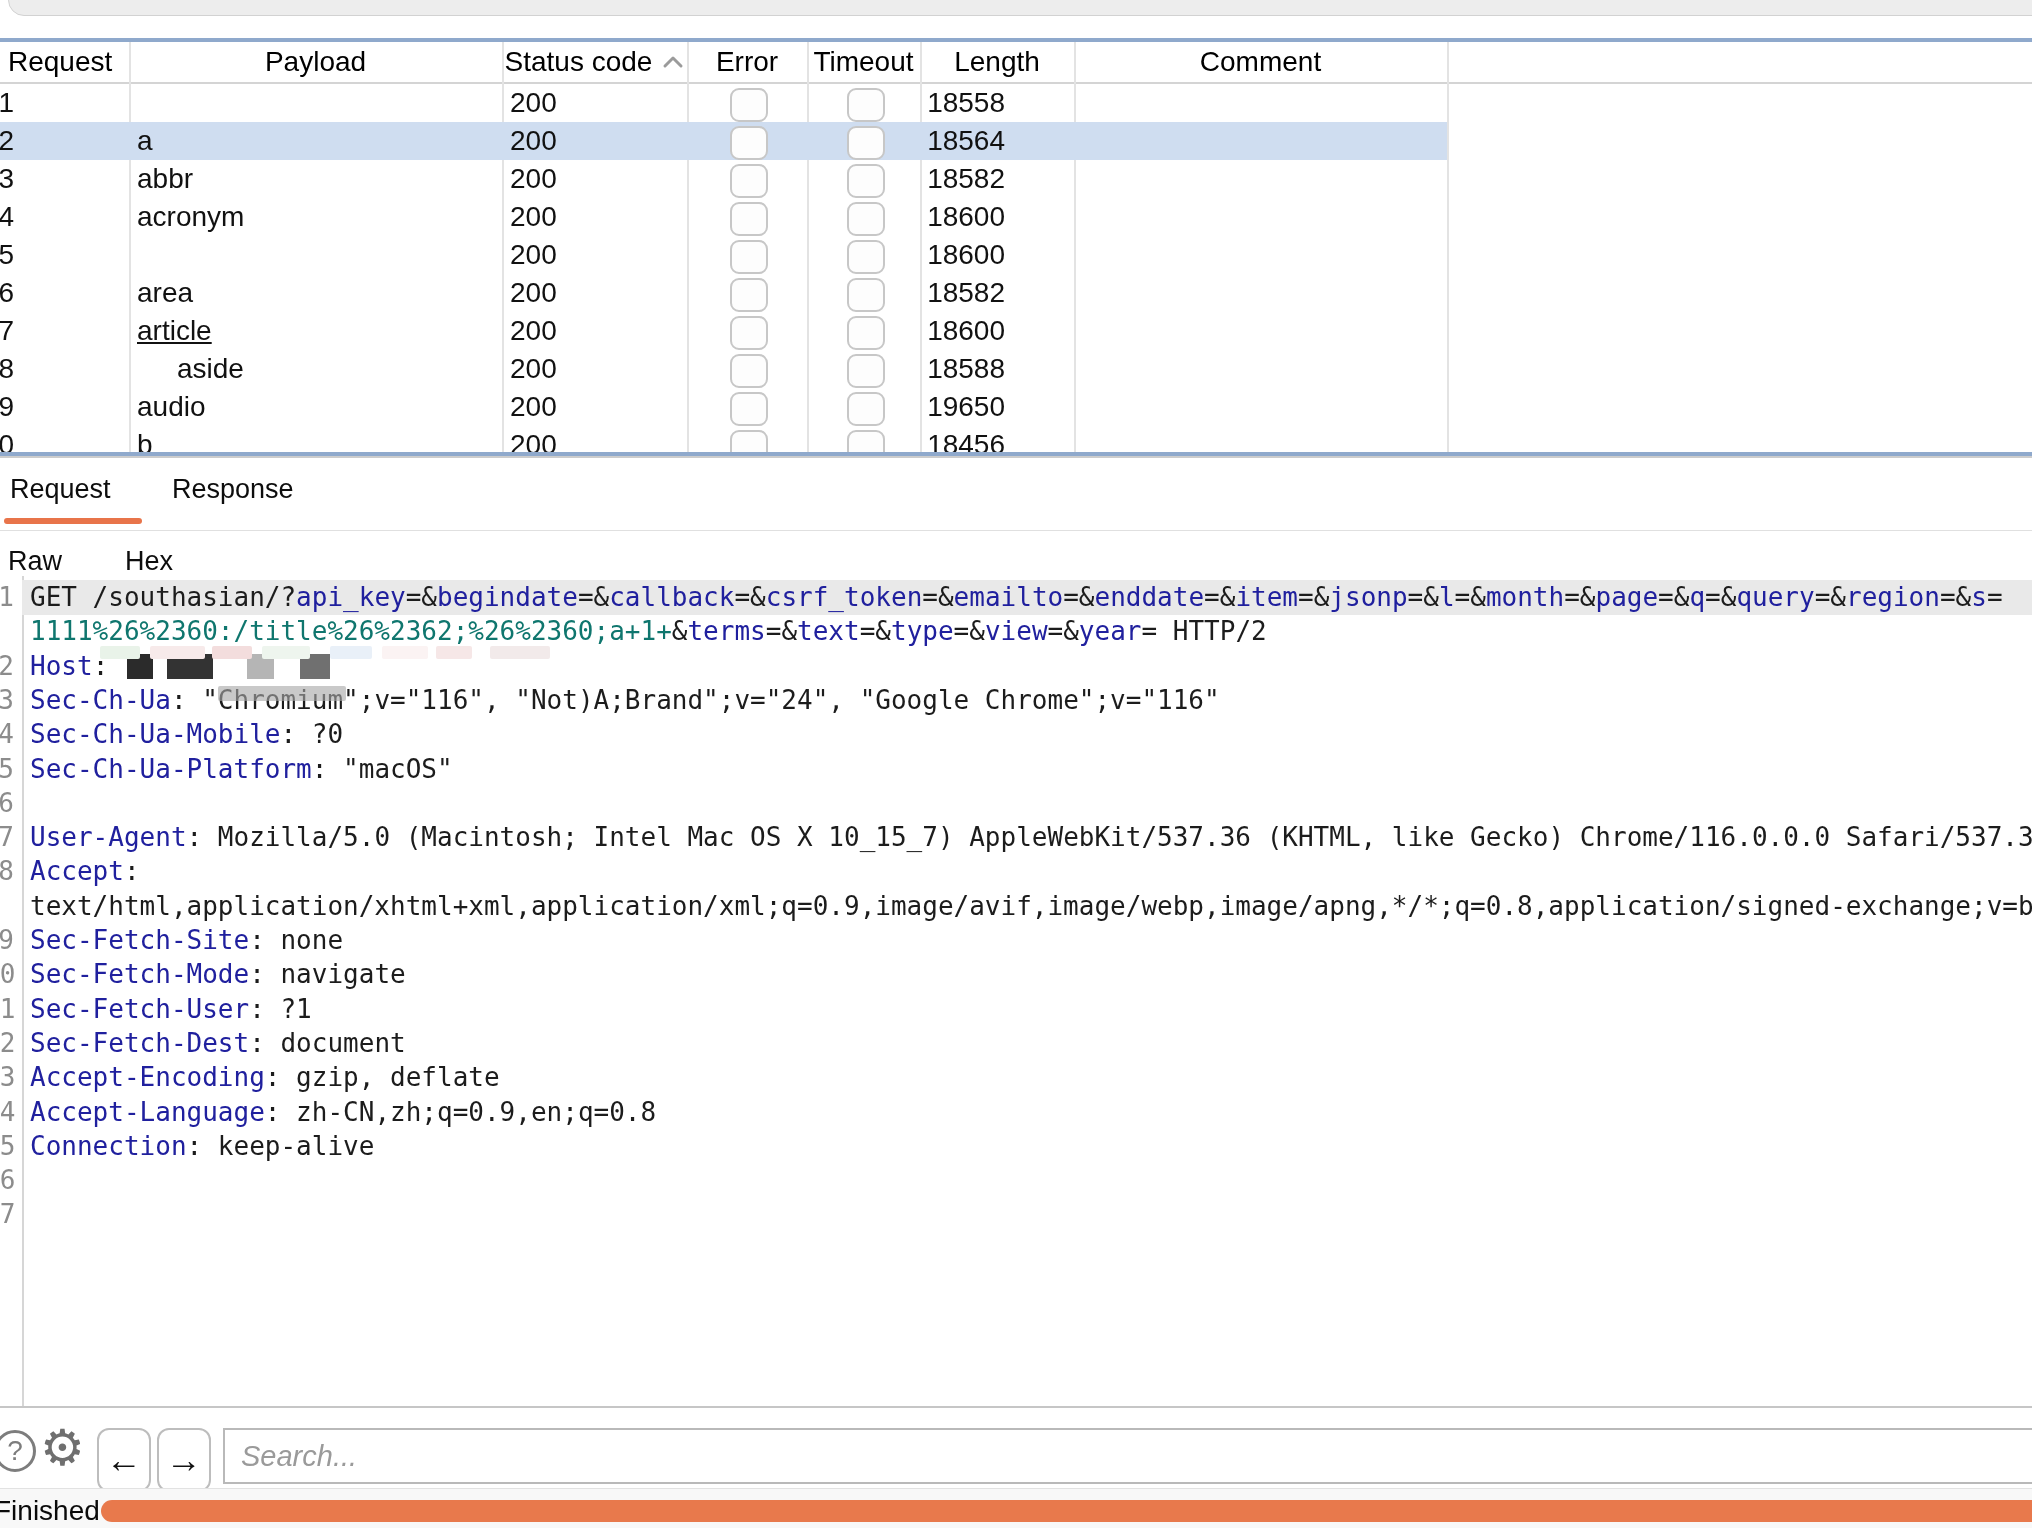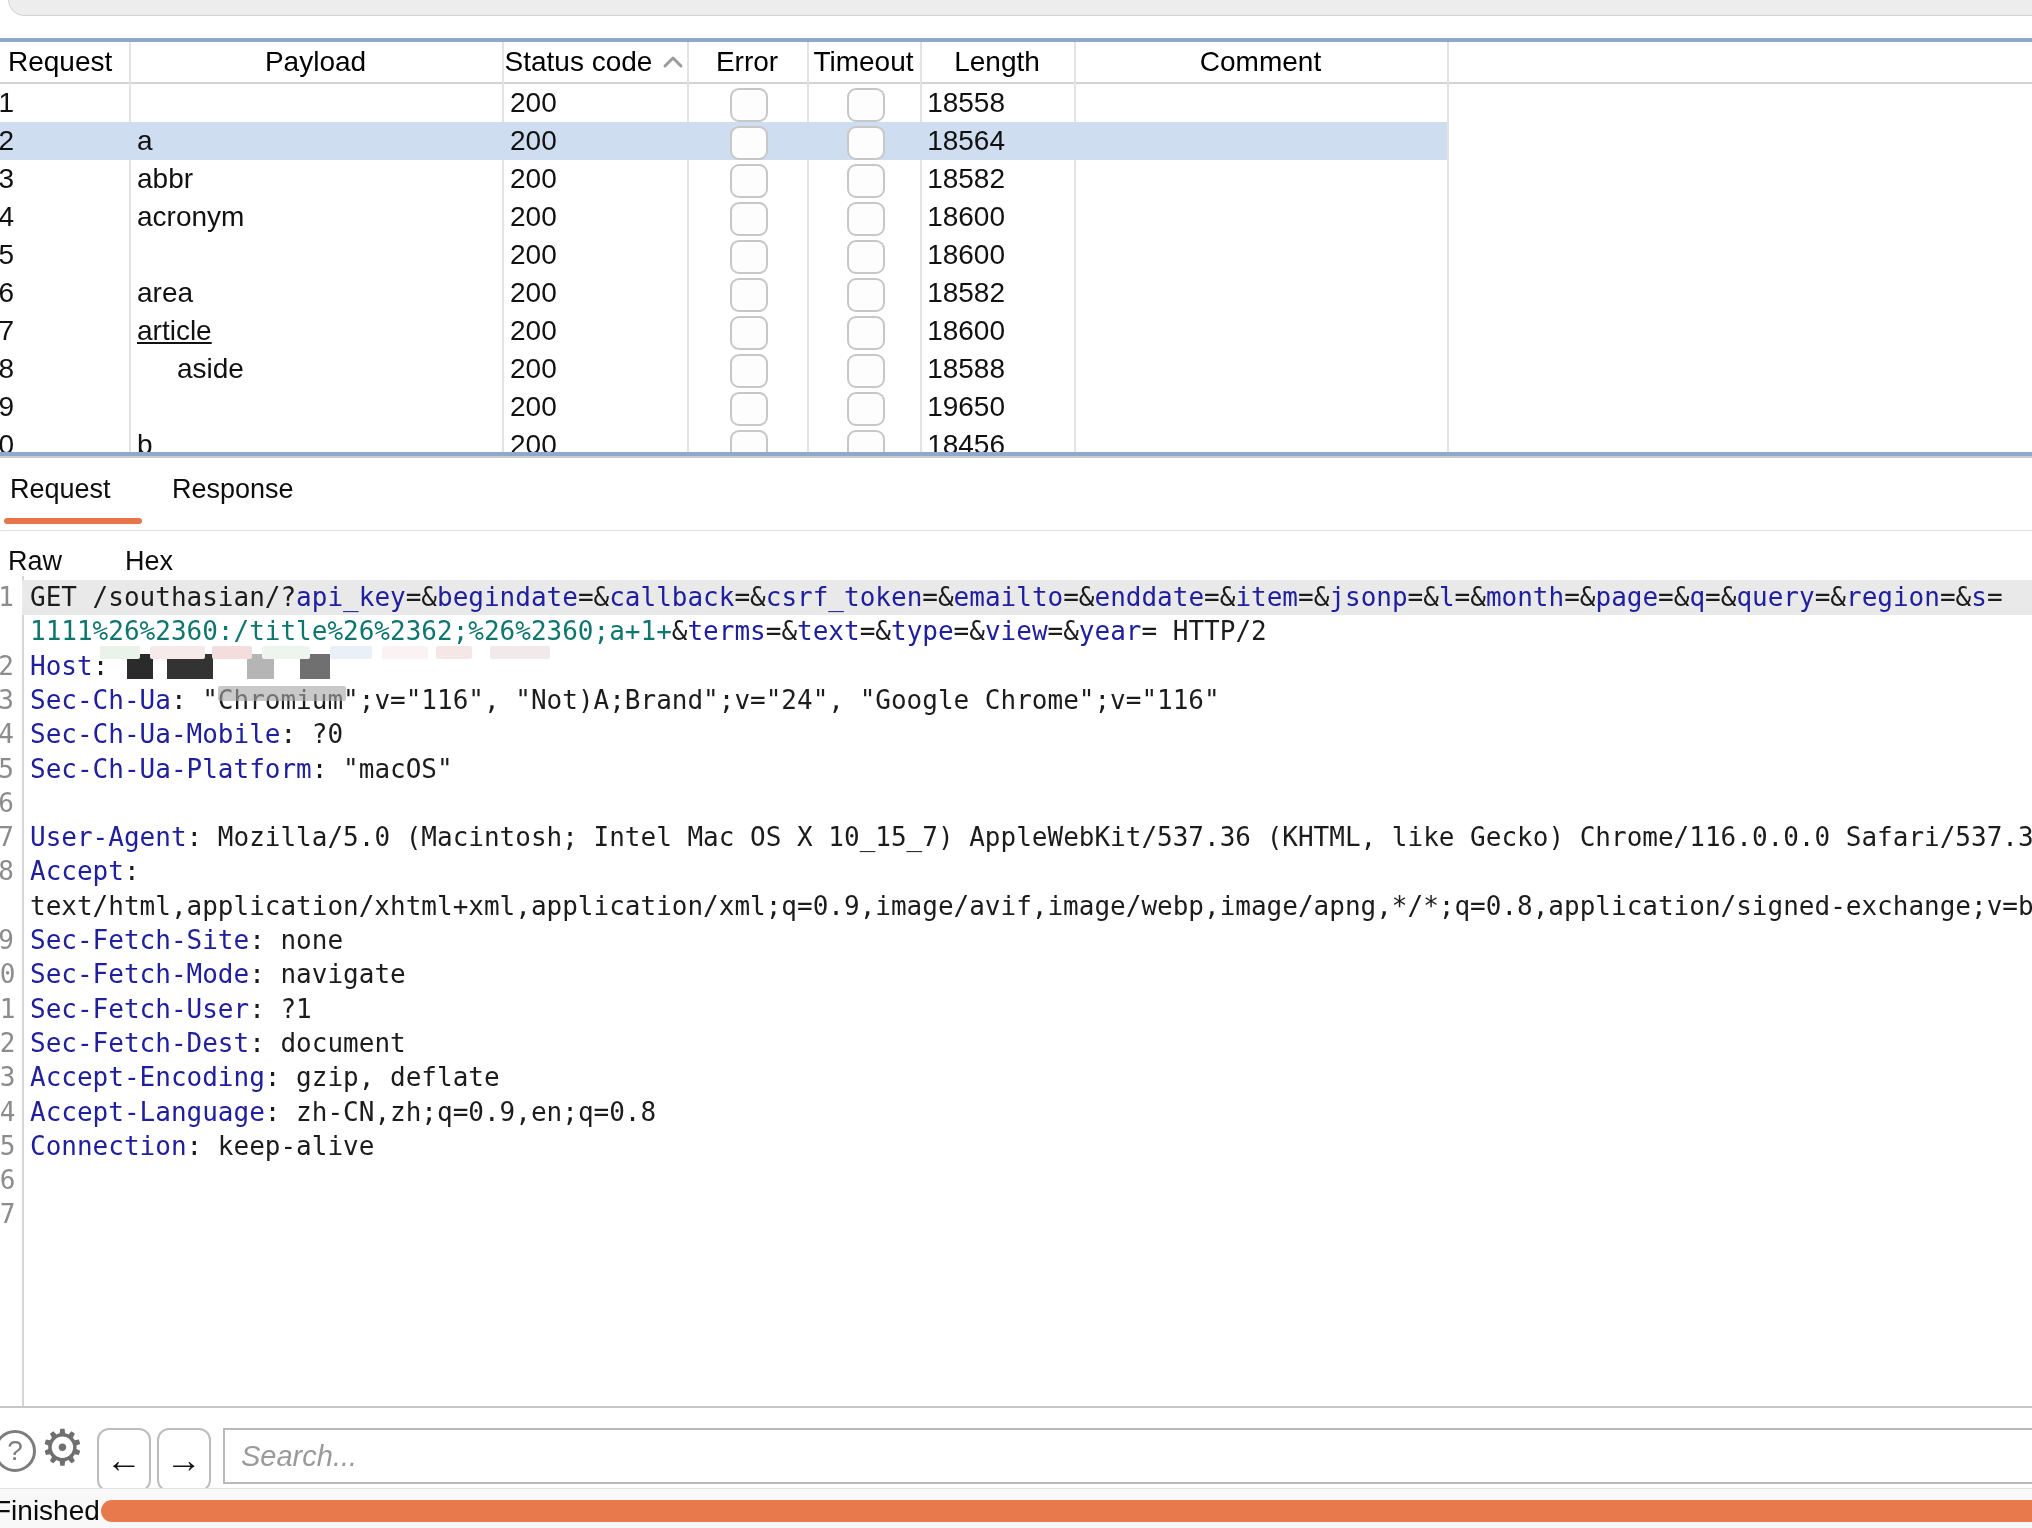--- a/index.html
+++ b/index.html
@@ -171,20 +171,21 @@
           <div class="cell" style="left: -16px; width: 30px; justify-content: flex-end;">8</div>
           <div class="cell" style="left: 137px; width: 360px; margin-left: 40px;">aside</div>
           <div class="cell" style="left: 510px; width: 170px;">200</div>
           <div class="cell" style="left: 920px; width: 85px; justify-content: flex-end;">18588</div>
           <div class="cell" style="left: 1082px; width: 360px;"></div>
           <div class="cb" style="left: 730px;"></div>
           <div class="cb" style="left: 847px;"></div>
         </div>
         <div class="row" style="top: 304px;">
           <div class="cell" style="left: -16px; width: 30px; justify-content: flex-end;">9</div>
+          <div class="cell" style="left: 137px; width: 360px;">audio</div>
           <div class="cell" style="left: 510px; width: 170px;">200</div>
           <div class="cell" style="left: 920px; width: 85px; justify-content: flex-end;">19650</div>
           <div class="cell" style="left: 1082px; width: 360px;"></div>
           <div class="cb" style="left: 730px;"></div>
           <div class="cb" style="left: 847px;"></div>
         </div>
         <div class="row" style="top: 342px;">
           <div class="cell" style="left: -16px; width: 30px; justify-content: flex-end;">10</div>
           <div class="cell" style="left: 137px; width: 360px;">b</div>
           <div class="cell" style="left: 510px; width: 170px;">200</div>

